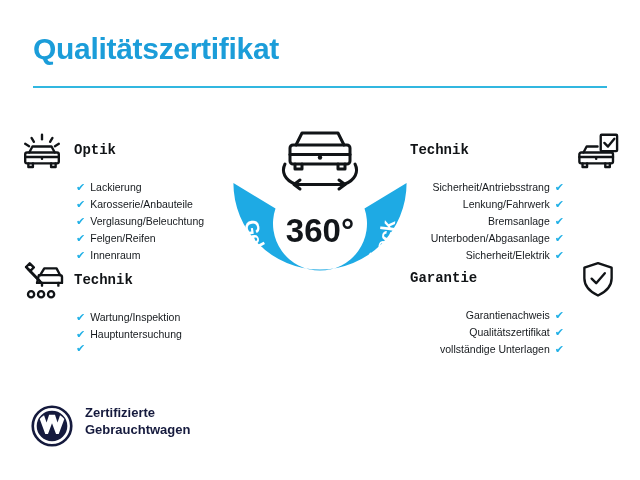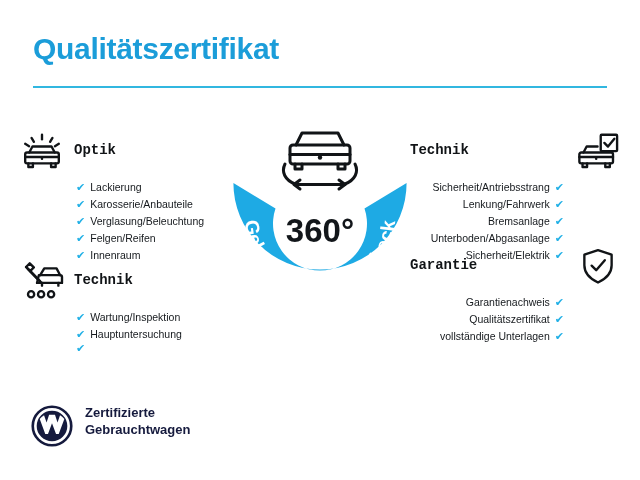--- a/index.html
+++ b/index.html
@@ -44,21 +44,21 @@
     background: #31b7e0;
   }
 
   
   .section {
     position: absolute;
   }
   .sec-optik    { left: 20px;  top: 132px; width: 210px; }
   .sec-wartung  { left: 20px;  top: 262px; width: 210px; }
   .sec-technik  { left: 410px; top: 132px; width: 210px; }
-  .sec-garantie { left: 410px; top: 247px; width: 210px; }
+  .sec-garantie { left: 410px; top: 260px; width: 210px; }
 
   .sec-head {
     display: flex;
     align-items: flex-start;
     gap: 10px;
   }
   .sec-head.right {
     flex-direction: row-reverse;
   }
   .sec-icon {

